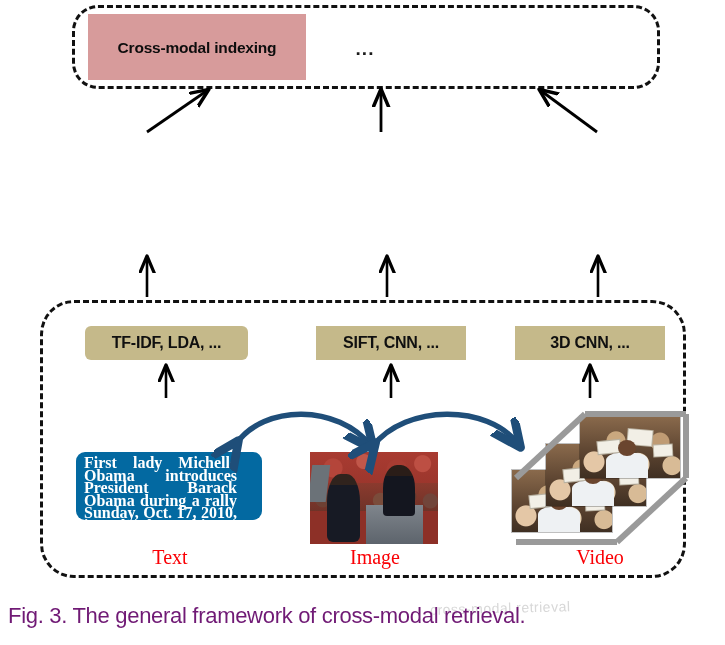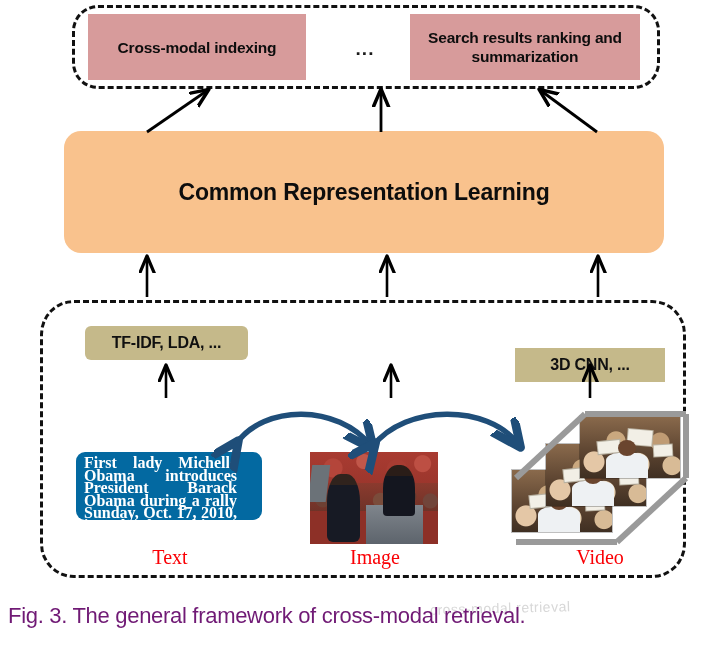--- a/index.html
+++ b/index.html
@@ -89,21 +89,21 @@
     font-weight: bold;
     font-size: 16px;
     display: flex;
     align-items: center;
     justify-content: center;
     box-sizing: border-box;
     letter-spacing: -0.2px;
   }
   #feat-box-0 { left: 85px;  width: 163px; border-radius: 6px; }
   #feat-box-1 { left: 316px; width: 150px; }
-  #feat-box-2 { left: 515px; width: 150px; margin-top: 22px; }
+  #feat-box-2 { left: 515px; width: 150px; }
 
   
   #text-sample {
     position: absolute;
     left: 76px; top: 452px;
     width: 186px; height: 68px;
     background: #0369a1;
     border-radius: 9px;
     box-sizing: border-box;
     padding: 5px 25px 4px 8px;
@@ -256,25 +256,24 @@
 <body>
 
 <div id="figure">
 
   <div class="dashed-box" id="app-layer"></div>
 
   <div class="app-box" id="app-box-0">Cross-modal indexing</div>
 
   <div class="ellipsis-sep">...</div>
 
-  <div class="app-box" id="app-box-1">Search results ranking and summarization</div>
-
-  <div id="crl-box">Common Representation Learning</div>
+
 
   <div class="feat-box" id="feat-box-0">TF-IDF, LDA, ...</div>
+  <div class="feat-box" id="feat-box-1">SIFT, CNN, ...</div>
   <div class="feat-box" id="feat-box-2">3D CNN, ...</div>
 
   <div class="dashed-box" id="media-layer"></div>
 
   <div id="text-sample">First lady Michelle Obama introduces President Barack Obama during a rally Sunday, Oct. 17, 2010, in Columbus, Ohio.</div>
 
   <div id="image-sample">
     <div class="sky"></div>
     <div class="crowd"></div>
     <div class="flagL"></div>

